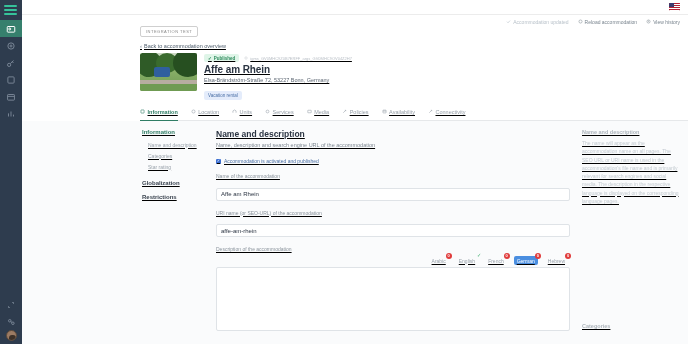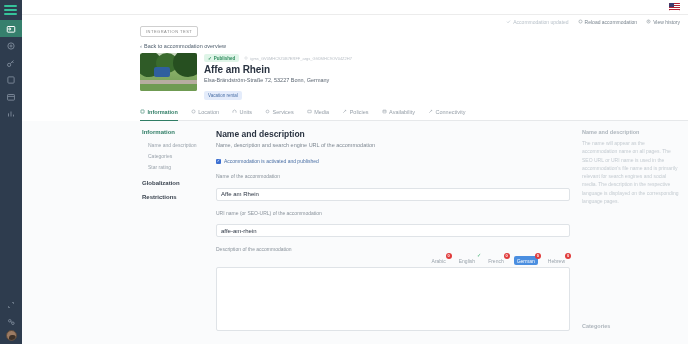--- a/index.html
+++ b/index.html
@@ -2,21 +2,21 @@
 <html><head>
 <meta charset="utf-8">
 <style>
   * { box-sizing: border-box; margin: 0; padding: 0; }
   html, body {
     width: 688px; height: 344px;
     font-family: "Liberation Sans", sans-serif;
     background: #ffffff;
     overflow: hidden;
   }
-  .app { display: flex; width: 688px; height: 344px; }
+  .app { display: flex; width: 688px; height: 344px; text-decoration: underline; }
 
   
   .rail {
     width: 22px; flex: 0 0 22px; height: 344px;
     background: #2e3c4e;
     display: flex; flex-direction: column; align-items: center;
     padding-top: 3px; position: relative;
   }
   .rail-logo {
     width: 15px; height: 13px; margin-bottom: 4px;

